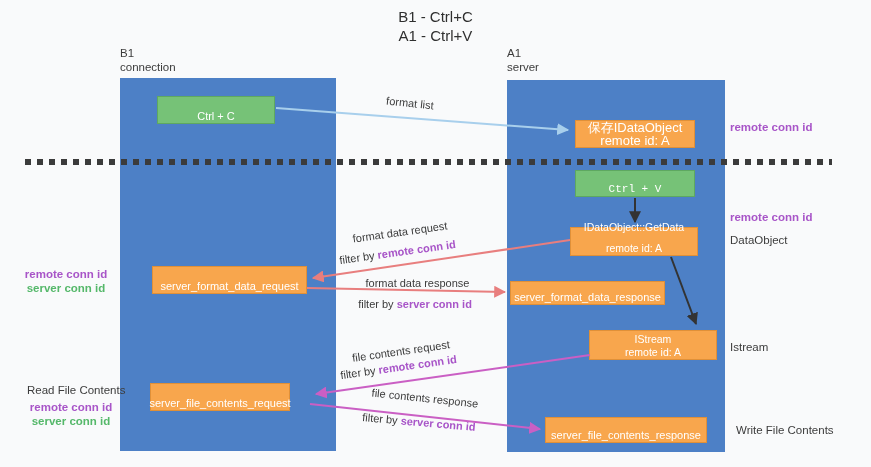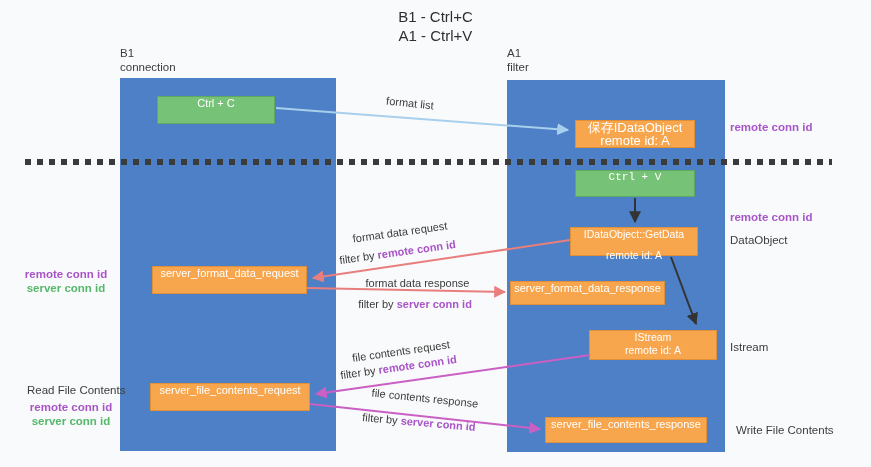--- a/index.html
+++ b/index.html
@@ -30,33 +30,33 @@
   }
   .lane.left  { left: 120px; top: 78px; width: 216px; height: 373px; }
   .lane.right { left: 507px; top: 80px; width: 218px; height: 372px; }
   .divider {
     position: absolute; left: 25px; top: 159px; width: 807px; height: 6px;
     background: repeating-linear-gradient(90deg, #3b3b3b 0 6px, transparent 6px 12px);
     z-index: 4;
   }
   .node {
     position: absolute; z-index: 2;
-    display: flex; flex-direction: column; align-items: center; justify-content: flex-start;
+    display: flex; flex-direction: column; align-items: center; justify-content: flex-end;
     color: #ffffff; font-size: 11px; line-height: 13px; text-align: center;
   }
   .node.green  { background: #76c277; border: 1px solid #5ea860; }
   .node.orange { background: #f8a64d; border: 1px solid #e09038; }
   .n-ctrl-c   { left: 157px; top:  96px; width: 118px; height: 28px; }
   .n-saveobj  { left: 575px; top: 120px; width: 120px; height: 28px; font-size: 13px; }
   .n-ctrl-v   { left: 575px; top: 170px; width: 120px; height: 27px; font-family: Liberation Mono, monospace; }
   .n-getdata  { left: 570px; top: 227px; width: 128px; height: 29px; font-size: 10.5px; gap: 8px; }
   .n-freq     { left: 152px; top: 266px; width: 155px; height: 28px; }
   .n-fresp    { left: 510px; top: 281px; width: 155px; height: 24px; }
   .n-istream  { left: 589px; top: 330px; width: 128px; height: 30px; font-size: 10.5px; }
-  .n-fcreq    { left: 150px; top: 383px; width: 160px; height: 28px; }
+  .n-fcreq    { left: 150px; top: 383px; width: 140px; height: 28px; }
   .n-fcresp   { left: 545px; top: 417px; width: 162px; height: 26px; }
   .ann {
     position: absolute; z-index: 3; text-align: center;
     font-size: 11px; color: #3b3b3b; white-space: nowrap;
   }
   .purple { color: #a855c8; font-weight: bold; }
   .greent { color: #55b86a; font-weight: bold; }
   .dark   { color: #3c3c3c; }
   .side-label {
     position: absolute; z-index: 3; font-size: 11.5px; white-space: nowrap;
@@ -75,21 +75,21 @@
     <div>B1 - Ctrl+C</div>
     <div>A1 - Ctrl+V</div>
   </div>
 
   <div class="lane-header left">
     <div>B1</div>
     <div>connection</div>
   </div>
   <div class="lane-header right">
     <div>A1</div>
-    <div>filter</div>
+    <div>server</div>
   </div>
 
   <div class="lane left"></div>
   <div class="lane right"></div>
 
   <div class="divider"></div>
 
   <div class="node green n-ctrl-c">
     <div>Ctrl + C</div>
   </div>

